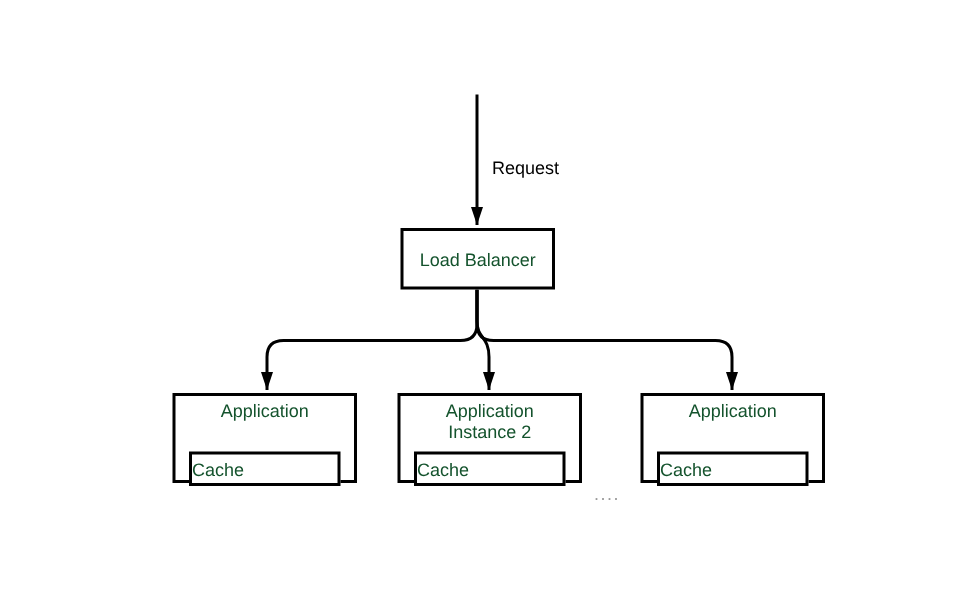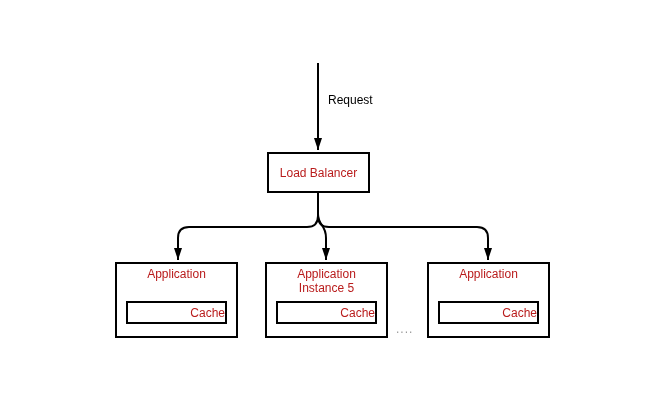--- a/index.html
+++ b/index.html
@@ -21,63 +21,63 @@
     top: 0;
     width: 646px;
     height: 406px;
   }
   .node {
     position: absolute;
     box-sizing: border-box;
     background: #ffffff;
     border: 2px solid #000000;
     font-size: 12px;
-    color: #b91c1c;
+    color: #14532d;
   }
   .lb-box {
     left: 267px;
     top: 152px;
     width: 103px;
     height: 41px;
     display: flex;
     align-items: center;
     justify-content: center;
     white-space: nowrap;
   }
   .instance-box {
     top: 262px;
     width: 123px;
-    height: 76px;
+    height: 60px;
   }
   .instance-1 { left: 115px; }
   .instance-2 { left: 265px; }
   .instance-n { left: 427px; }
   .instance-label {
     text-align: center;
     line-height: 14px;
     padding-top: 3px;
   }
   .cache-box {
     position: absolute;
     box-sizing: border-box;
     left: 9px;
     right: 9px;
     top: 37px;
     height: 23px;
     border: 2px solid #000000;
     background: #ffffff;
     display: flex;
     align-items: center;
-    justify-content: flex-end;
+    justify-content: flex-start;
     font-size: 12px;
   }
   .request-label {
     position: absolute;
     left: 328px;
-    top: 93px;
+    top: 105px;
     font-size: 12px;
     line-height: 14px;
     color: #000000;
     white-space: nowrap;
   }
   .ellipsis-label {
     position: absolute;
     left: 396px;
     top: 322px;
     font-size: 12px;
@@ -118,21 +118,21 @@
       <div>Application</div>
     </div>
     <div class="cache-box">
       <span>Cache</span>
     </div>
   </div>
 
   <div class="node instance-box instance-2">
     <div class="instance-label">
       <div>Application</div>
-      <div>Instance 5</div>
+      <div>Instance 2</div>
     </div>
     <div class="cache-box">
       <span>Cache</span>
     </div>
   </div>
 
   <div class="node instance-box instance-n">
     <div class="instance-label">
       <div>Application</div>
     </div>

